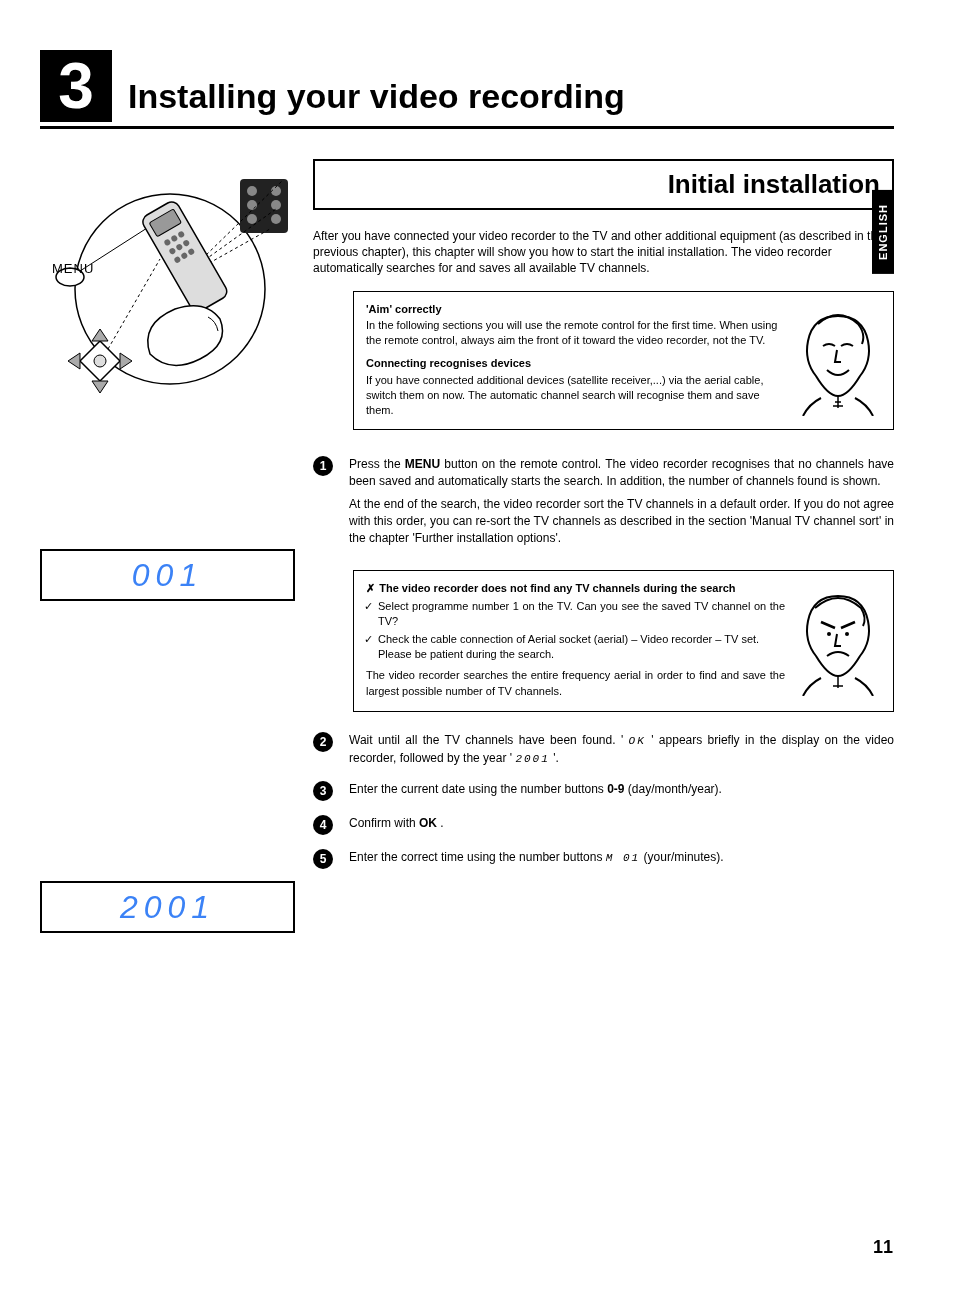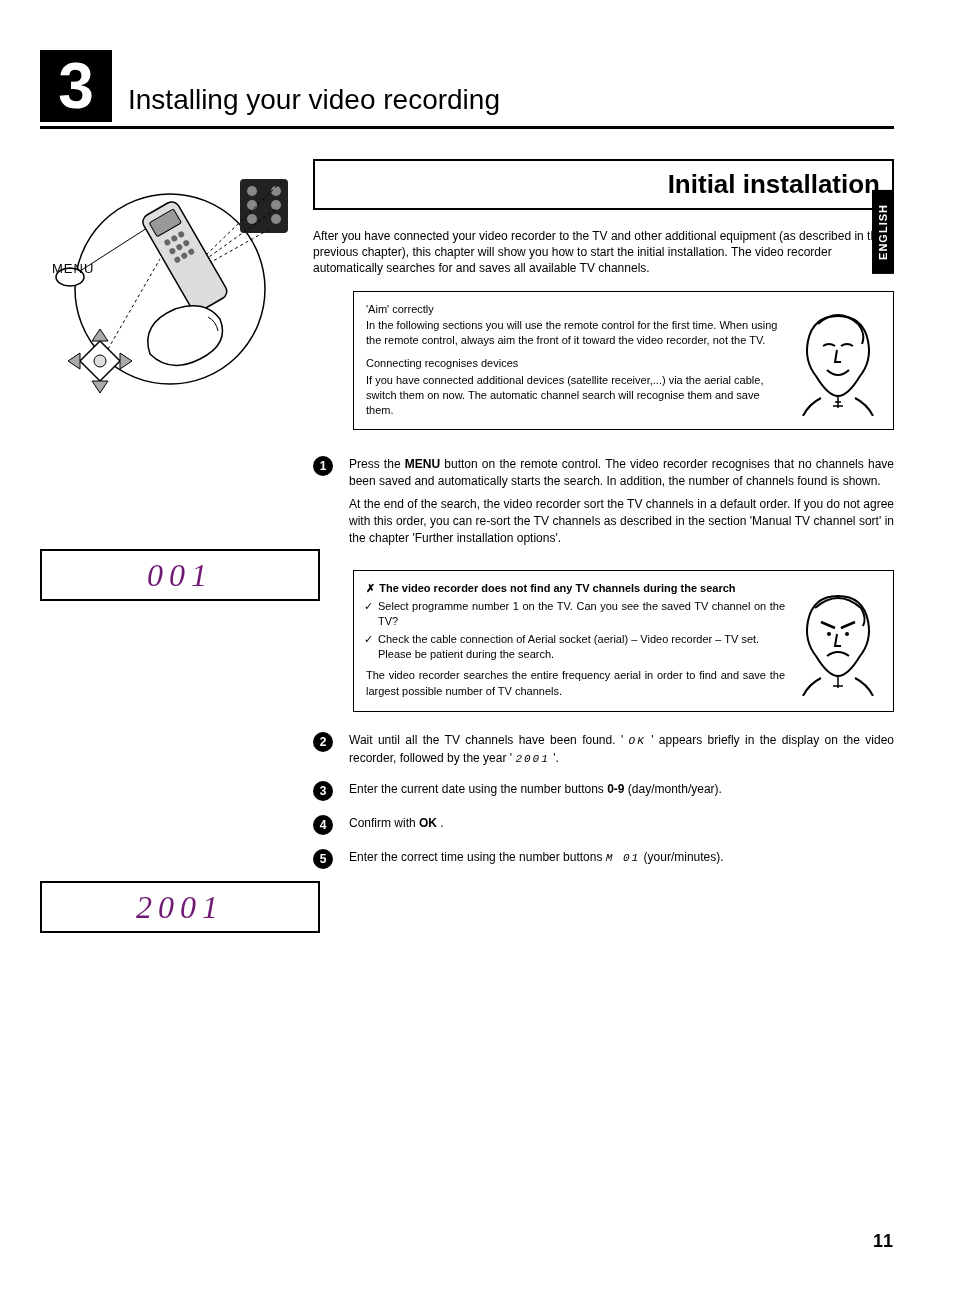--- a/index.html
+++ b/index.html
@@ -33,22 +33,22 @@
     width: 72px;
     height: 72px;
     display: flex;
     align-items: center;
     justify-content: center;
     margin-right: 16px;
     line-height: 1;
     font-family: Arial Black, Arial, sans-serif;
   }
   .chapter-title {
-    font-size: 28px;
-    font-weight: 400;
+    font-size: 34px;
+    font-weight: 700;
     padding-bottom: 6px;
   }
   .lang-tab {
     position: absolute;
     right: 60px;
     top: 190px;
     background: #000;
     color: #fff;
     font-size: 11px;
     font-weight: 700;
@@ -84,21 +84,21 @@
   .tip-box {
     border: 1.5px solid #000;
     padding: 10px 12px 12px 12px;
     font-size: 11px;
     line-height: 1.35;
     position: relative;
     margin-left: 40px;
     margin-bottom: 26px;
   }
   .tip-heading {
-    font-weight: 400;
+    font-weight: 700;
     margin-bottom: 2px;
   }
   .tip-text {
     margin-bottom: 8px;
     padding-right: 100px;
   }
   .face-svg {
     position: absolute;
     right: 10px;
     top: 50%;
@@ -176,36 +176,36 @@
     text-align: justify;
   }
   .remote-illus {
     width: 255px;
     height: 240px;
     position: relative;
     margin-top: 10px;
   }
   .lcd-box {
     border: 2px solid #000;
-    width: 280px;
+    width: 255px;
     height: 52px;
     display: flex;
     align-items: center;
     justify-content: center;
     font-size: 32px;
     letter-spacing: 6px;
-    font-family: Liberation Serif, serif;
+    font-family: Liberation Sans, sans-serif;
     font-style: italic;
-    color: #701a75;
+    color: #3b82f6;
   }
   .lcd1 { margin-top: 140px; }
   .lcd2 { margin-top: 280px; }
   .page-num {
     position: absolute;
-    bottom: 50px;
+    bottom: 44px;
     right: 60px;
     font-size: 18px;
     font-weight: 900;
     letter-spacing: 1px;
   }
   .menu-label {
     position: absolute;
     left: 12px;
     top: 92px;
     font-size: 13px;

